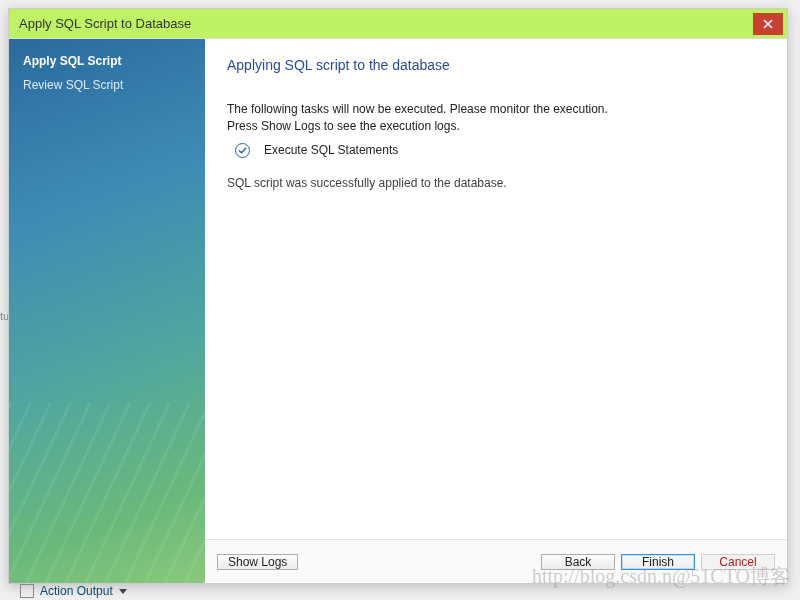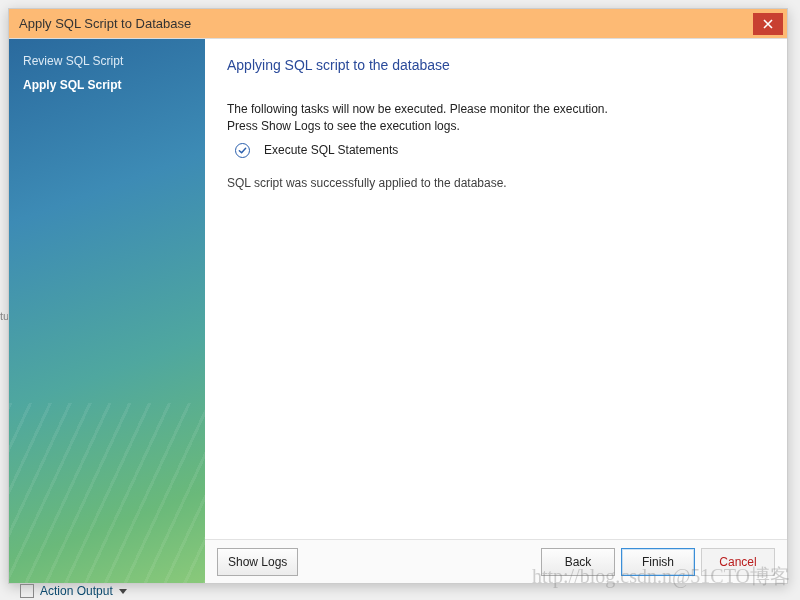--- a/index.html
+++ b/index.html
@@ -19,21 +19,21 @@
       width: 780px;
       height: 576px;
       background: #fff;
       border: 1px solid #ccc;
       box-shadow: 0 3px 12px rgba(0,0,0,0.2);
       display: flex;
       flex-direction: column;
     }
     .titlebar {
       height: 30px;
-      background: #fdba74;
+      background: #bef264;
       border-bottom: 1px solid #ddd;
       display: flex;
       align-items: center;
       justify-content: space-between;
       padding: 0 0 0 10px;
     }
     .titlebar-title {
       font-size: 13px;
       color: #333;
     }
@@ -139,21 +139,21 @@
       border-top: 1px solid #e2e2e2;
       display: flex;
       align-items: center;
       padding: 0 12px;
       gap: 6px;
       background: #fafafa;
     }
     .button-bar .spacer { flex: 1; }
     .btn {
       min-width: 74px;
-      height: 28px;
+      height: 16px;
       border: 1px solid #adadad;
       background: linear-gradient(#fdfdfd, #ececec);
       font-size: 12px;
       color: #222;
       cursor: pointer;
       padding: 0 10px;
     }
     .btn.primary {
       border: 1px solid #3a8ed8;
       box-shadow: inset 0 0 0 1px rgba(58,142,216,0.25);
@@ -213,22 +213,22 @@
     <span class="titlebar-title">Apply SQL Script to Database</span>
     <div class="close-btn">
       <svg viewBox="0 0 10 10">
           <path d="M1 1 L9 9 M9 1 L1 9" stroke="#fff" stroke-width="1.6" fill="none"></path>
         </svg>
     </div>
   </div>
 
   <div class="body">
     <div class="sidebar">
+      <div class="sidebar-step active">Apply SQL Script</div>
       <div class="sidebar-step">Review SQL Script</div>
-      <div class="sidebar-step active">Apply SQL Script</div>
     </div>
 
     <div class="main">
       <div class="content">
         <div class="page-heading">Applying SQL script to the database</div>
 
         <div class="instructions">
           <div>The following tasks will now be executed. Please monitor the execution.</div>
           <div>Press Show Logs to see the execution logs.</div>
         </div>

